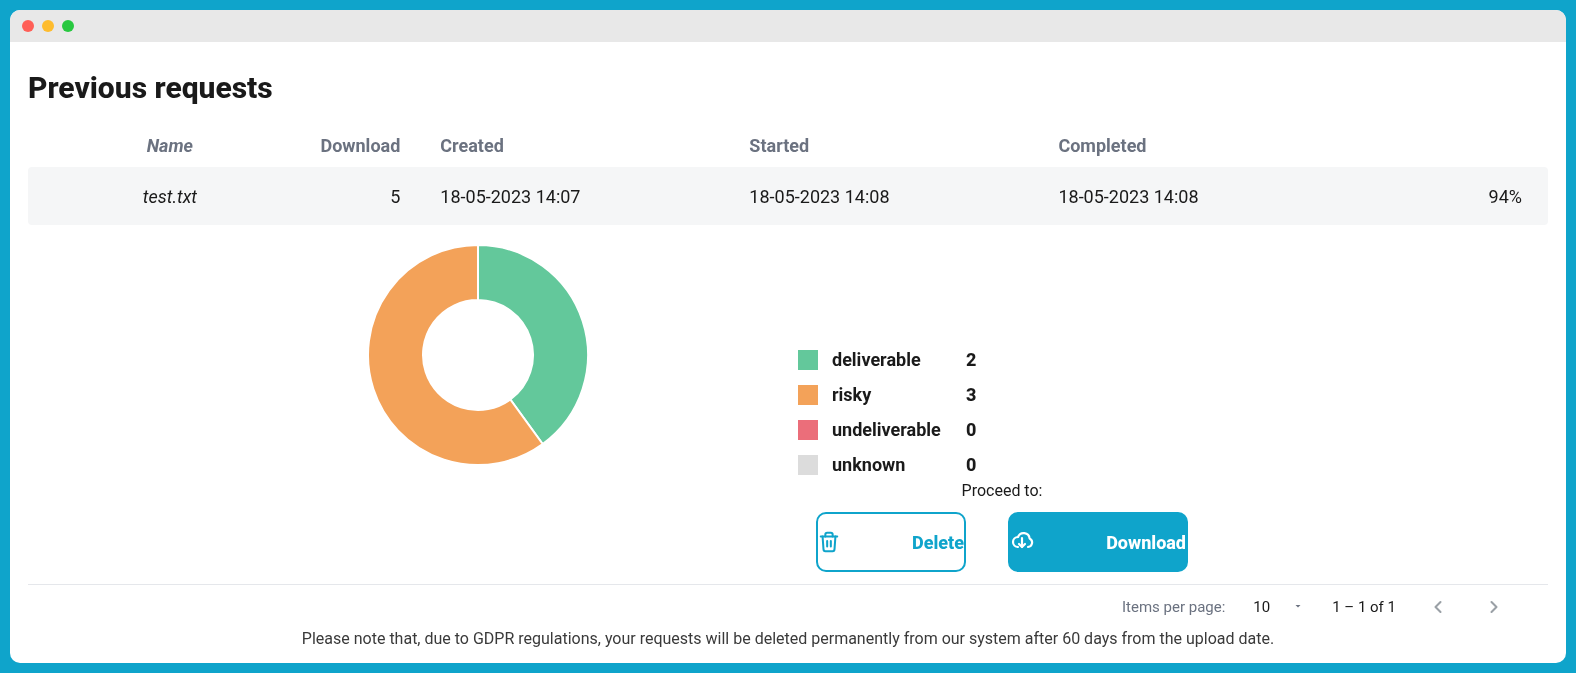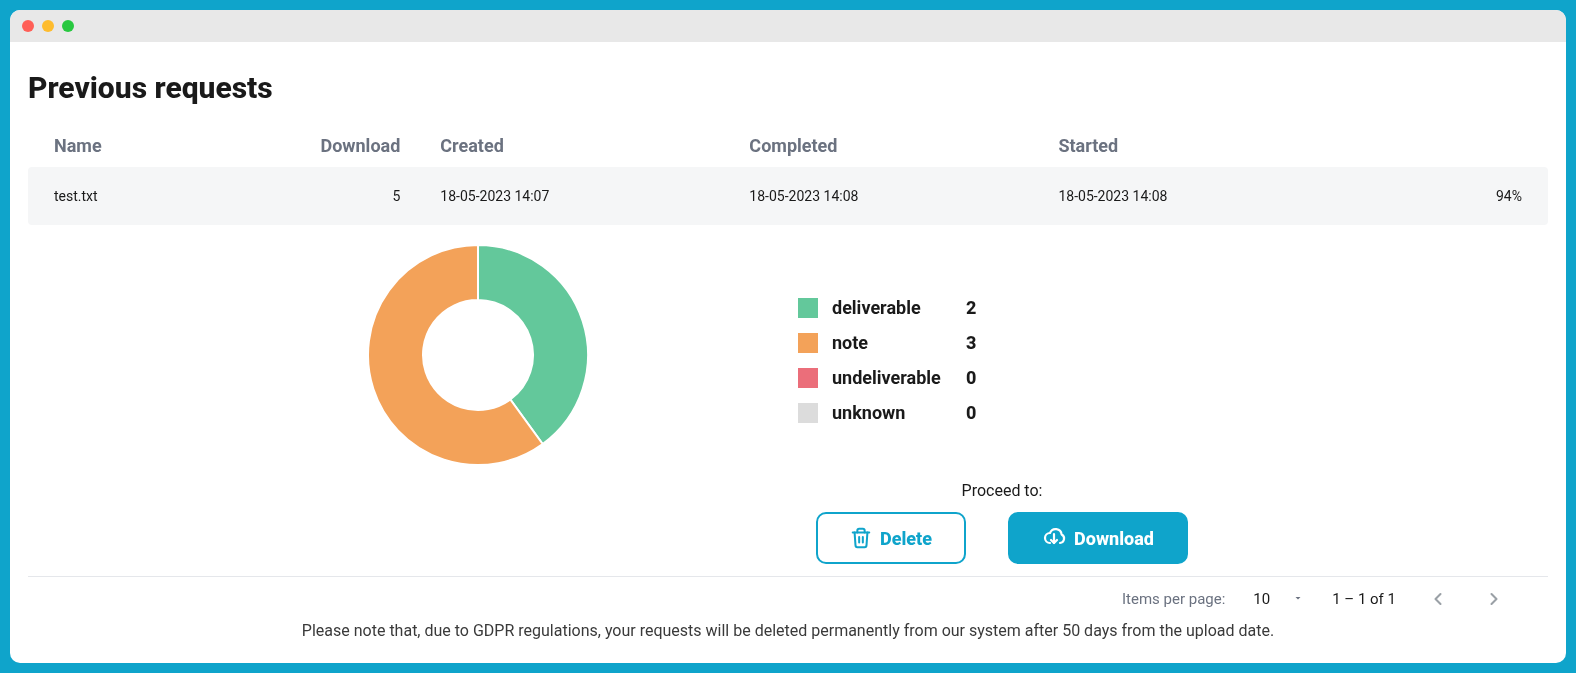--- a/index.html
+++ b/index.html
@@ -67,56 +67,56 @@
   .table-head {
     height:44px;
     color:var(--grey-text);
     font-weight:700;
     font-size:18px;
   }
   .table-row {
     height:58px;
     background:var(--row-bg);
     color:var(--dark-text);
-    font-size:14px;
+    font-size:18px;
     border-radius:4px;
   }
-  .th-name, .td-name { text-align:left; }
+  .th-name, .td-name { text-align:center;font-style:italic; }
   .th-qty, .td-qty { text-align:right; padding-right:40px; }
   .th-c, .td-c { text-align:left; }
   .th-pct, .td-pct { text-align:right; }
 
   .detail-panel {
     display:flex;
     flex-direction:row;
     margin-top:10px;
     padding-left:330px;
     gap:200px;
   }
   .chart-col { position:relative; width:240px; height:240px; }
-  .legend-col { display:flex; flex-direction:column; justify-content:center; gap:14px; padding-top:10px;}
+  .legend-col { display:flex; flex-direction:column; justify-content:flex-end; gap:14px; padding-top:10px;}
   .legend-row { display:flex; align-items:center; gap:14px; font-size:18px; }
   .swatch { width:20px; height:20px; }
   .legend-label { font-weight:700; color:var(--dark-text); min-width:120px; }
   .legend-val { font-weight:800; color:var(--dark-text); }
 
   .actions-row {
     display:flex;
     flex-direction:column;
     align-items:center;
     margin-left:auto;
     margin-right:360px;
     margin-top:6px;
     gap:8px;
   }
   .proceed-label { font-size:16px; color:var(--dark-text); margin-bottom:4px;}
   .btn-row { display:flex; gap:18px; }
   .btn {
-    display:flex; align-items:center; justify-content:center;
-    gap:8px; height:52px; min-width:150px;
+    display:flex; align-items:center; justify-content:space-between;
+    gap:8px; height:60px; min-width:150px;
     border-radius:10px; font-size:18px; font-weight:800;
     cursor:pointer; user-select:none;
   }
   .btn-outline {
     border:2px solid var(--accent);
     color:var(--accent);
     background:#fff;
   }
   .btn-solid {
     border:2px solid var(--accent);
@@ -157,22 +157,22 @@
   </div>
 
   <div class="content">
 
     <h1 class="page-title">Previous requests</h1>
 
     <div class="table-head">
       <div class="th-name">Name</div>
       <div class="th-qty">Download</div>
       <div class="th-c">Created</div>
+      <div class="th-c">Started</div>
       <div class="th-c">Completed</div>
-      <div class="th-c">Started</div>
       <div class="th-pct"></div>
     </div>
 
     <div class="table-row">
       <div class="td-name">test.txt</div>
       <div class="td-qty">5</div>
       <div class="td-c">18-05-2023 14:07</div>
       <div class="td-c">18-05-2023 14:08</div>
       <div class="td-c">18-05-2023 14:08</div>
       <div class="td-pct">94%</div>
@@ -186,21 +186,21 @@
           </svg>
       </div>
       <div class="legend-col" id="legend">
           <div class="legend-row">
             <div class="swatch" style="background: rgb(99, 200, 155);"></div>
             <div class="legend-label">deliverable</div>
             <div class="legend-val">2</div>
           </div>
           <div class="legend-row">
             <div class="swatch" style="background: rgb(243, 162, 89);"></div>
-            <div class="legend-label">note</div>
+            <div class="legend-label">risky</div>
             <div class="legend-val">3</div>
           </div>
           <div class="legend-row">
             <div class="swatch" style="background: rgb(235, 110, 122);"></div>
             <div class="legend-label">undeliverable</div>
             <div class="legend-val">0</div>
           </div>
           <div class="legend-row">
             <div class="swatch" style="background: rgb(220, 220, 220);"></div>
             <div class="legend-label">unknown</div>
@@ -254,16 +254,16 @@
             <polyline points="15 18 9 12 15 6"></polyline>
           </svg>
       </span>
       <span class="chev">
         <svg width="20" height="20" viewBox="0 0 24 24" fill="none" stroke="#9aa0a6" stroke-width="2.5" stroke-linecap="round" stroke-linejoin="round">
             <polyline points="9 18 15 12 9 6"></polyline>
           </svg>
       </span>
     </div>
 
-    <div class="footer-note">Please note that, due to GDPR regulations, your requests will be deleted permanently from our system after 50 days from the upload date.</div>
+    <div class="footer-note">Please note that, due to GDPR regulations, your requests will be deleted permanently from our system after 60 days from the upload date.</div>
 
   </div>
 </div>
 
 </body></html>

